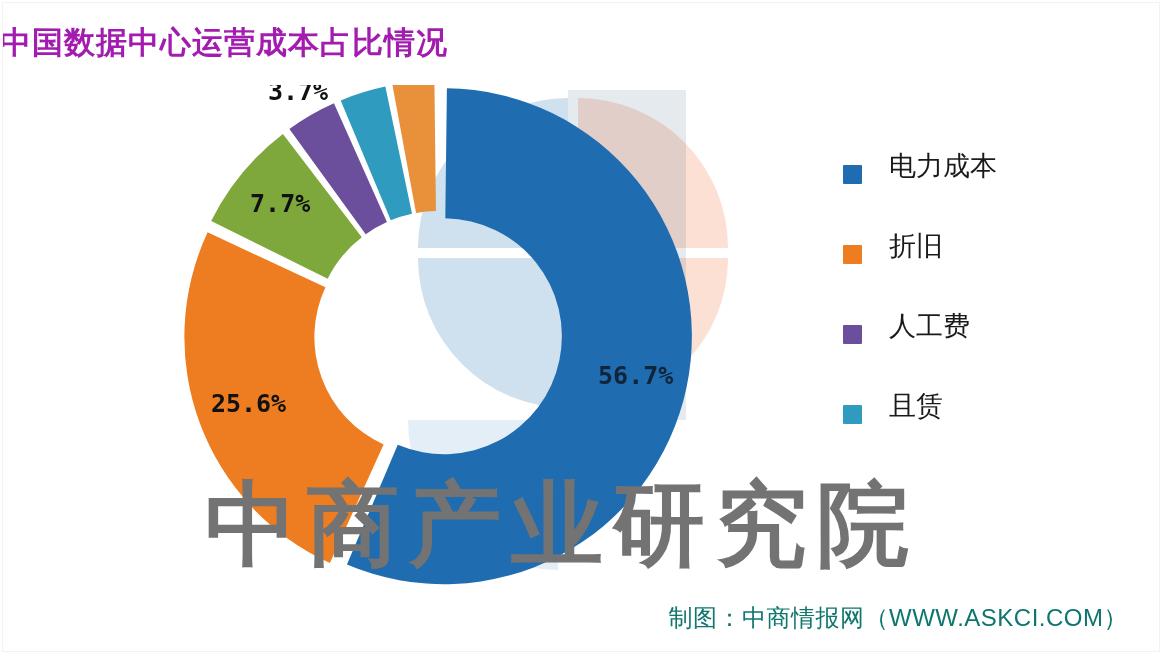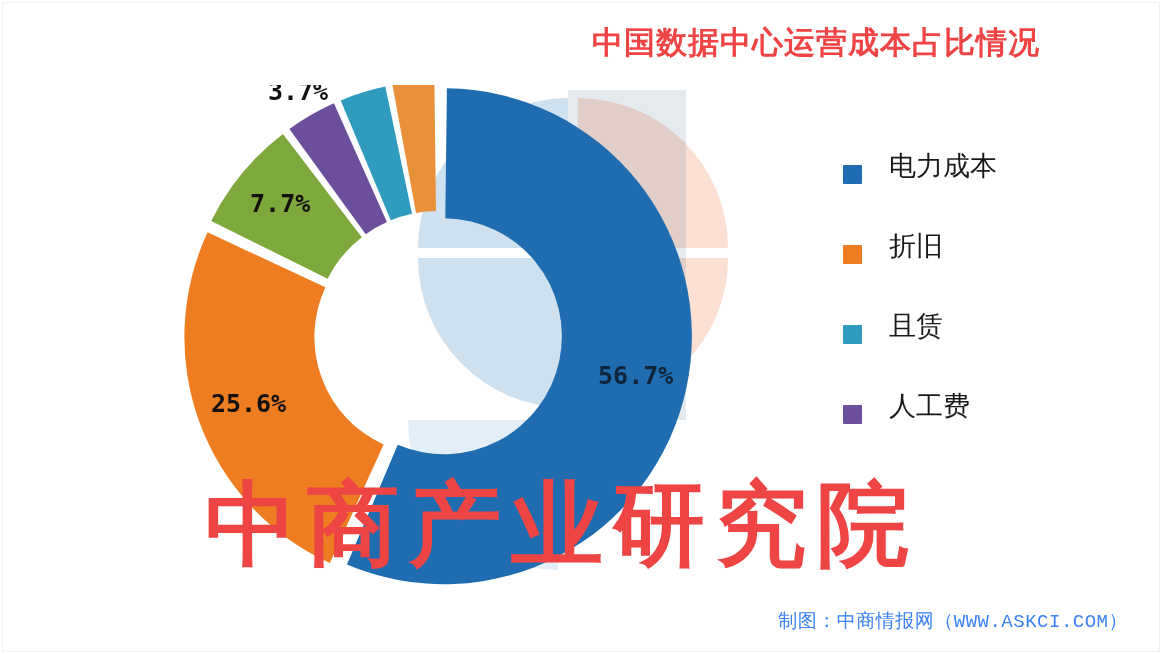--- a/index.html
+++ b/index.html
@@ -47,24 +47,24 @@
     height: 654px;
     pointer-events: none;
   }
 
   
   .chart-title {
     position: absolute;
     left: 0;
     top: 22px;
     width: 1040px;
-    text-align: right;
+    text-align: left;
     font-size: 31px;
     font-weight: bold;
-    color: #ef4444;
+    color: #a21caf;
     letter-spacing: 1px;
     white-space: nowrap;
     font-family: "DejaVu Sans", "Liberation Sans", sans-serif;
   }
 
   
   .donut-wrap {
     position: absolute;
     left: 178px;
     top: 85px;
@@ -106,35 +106,35 @@
     color: #1a1a1a;
     white-space: nowrap;
     font-family: "DejaVu Sans", "Liberation Sans", sans-serif;
   }
 
   
   .footer {
     position: absolute;
     right: 34px;
     bottom: 20px;
-    font-size: 19px;
-    color: #3b82f6;
-    white-space: nowrap;
-    font-family: Liberation Mono, monospace;
+    font-size: 24px;
+    color: #0f766e;
+    white-space: nowrap;
+    font-family: Liberation Sans, sans-serif;
     letter-spacing: 0.5px;
   }
 
   
   .watermark {
     position: absolute;
     left: 205px;
     top: 463px;
     font-size: 92px;
     font-weight: bold;
-    color: #ef4444;
+    color: #737373;
     letter-spacing: 10px;
     white-space: nowrap;
     font-family: "DejaVu Sans", "Liberation Sans", sans-serif;
     pointer-events: none;
     z-index: 2;
   }
 </style>
 </head>
 <body>
 
@@ -195,25 +195,25 @@
   <div class="legend">
     <div class="legend-item">
       <span class="legend-swatch" style="background: rgb(31, 108, 176);"></span>
       <span class="legend-label">电力成本</span>
     </div>
     <div class="legend-item">
       <span class="legend-swatch" style="background: rgb(237, 125, 32);"></span>
       <span class="legend-label">折旧</span>
     </div>
     <div class="legend-item">
+      <span class="legend-swatch" style="background: rgb(107, 78, 156);"></span>
+      <span class="legend-label">人工费</span>
+    </div>
+    <div class="legend-item">
       <span class="legend-swatch" style="background: rgb(46, 155, 191);"></span>
       <span class="legend-label">且赁</span>
     </div>
-    <div class="legend-item">
-      <span class="legend-swatch" style="background: rgb(107, 78, 156);"></span>
-      <span class="legend-label">人工费</span>
-    </div>
   </div>
 
   <div class="footer">制图：中商情报网（WWW.ASKCI.COM）</div>
 
   <div class="page-frame"></div>
 </div>
 
 </body></html>

